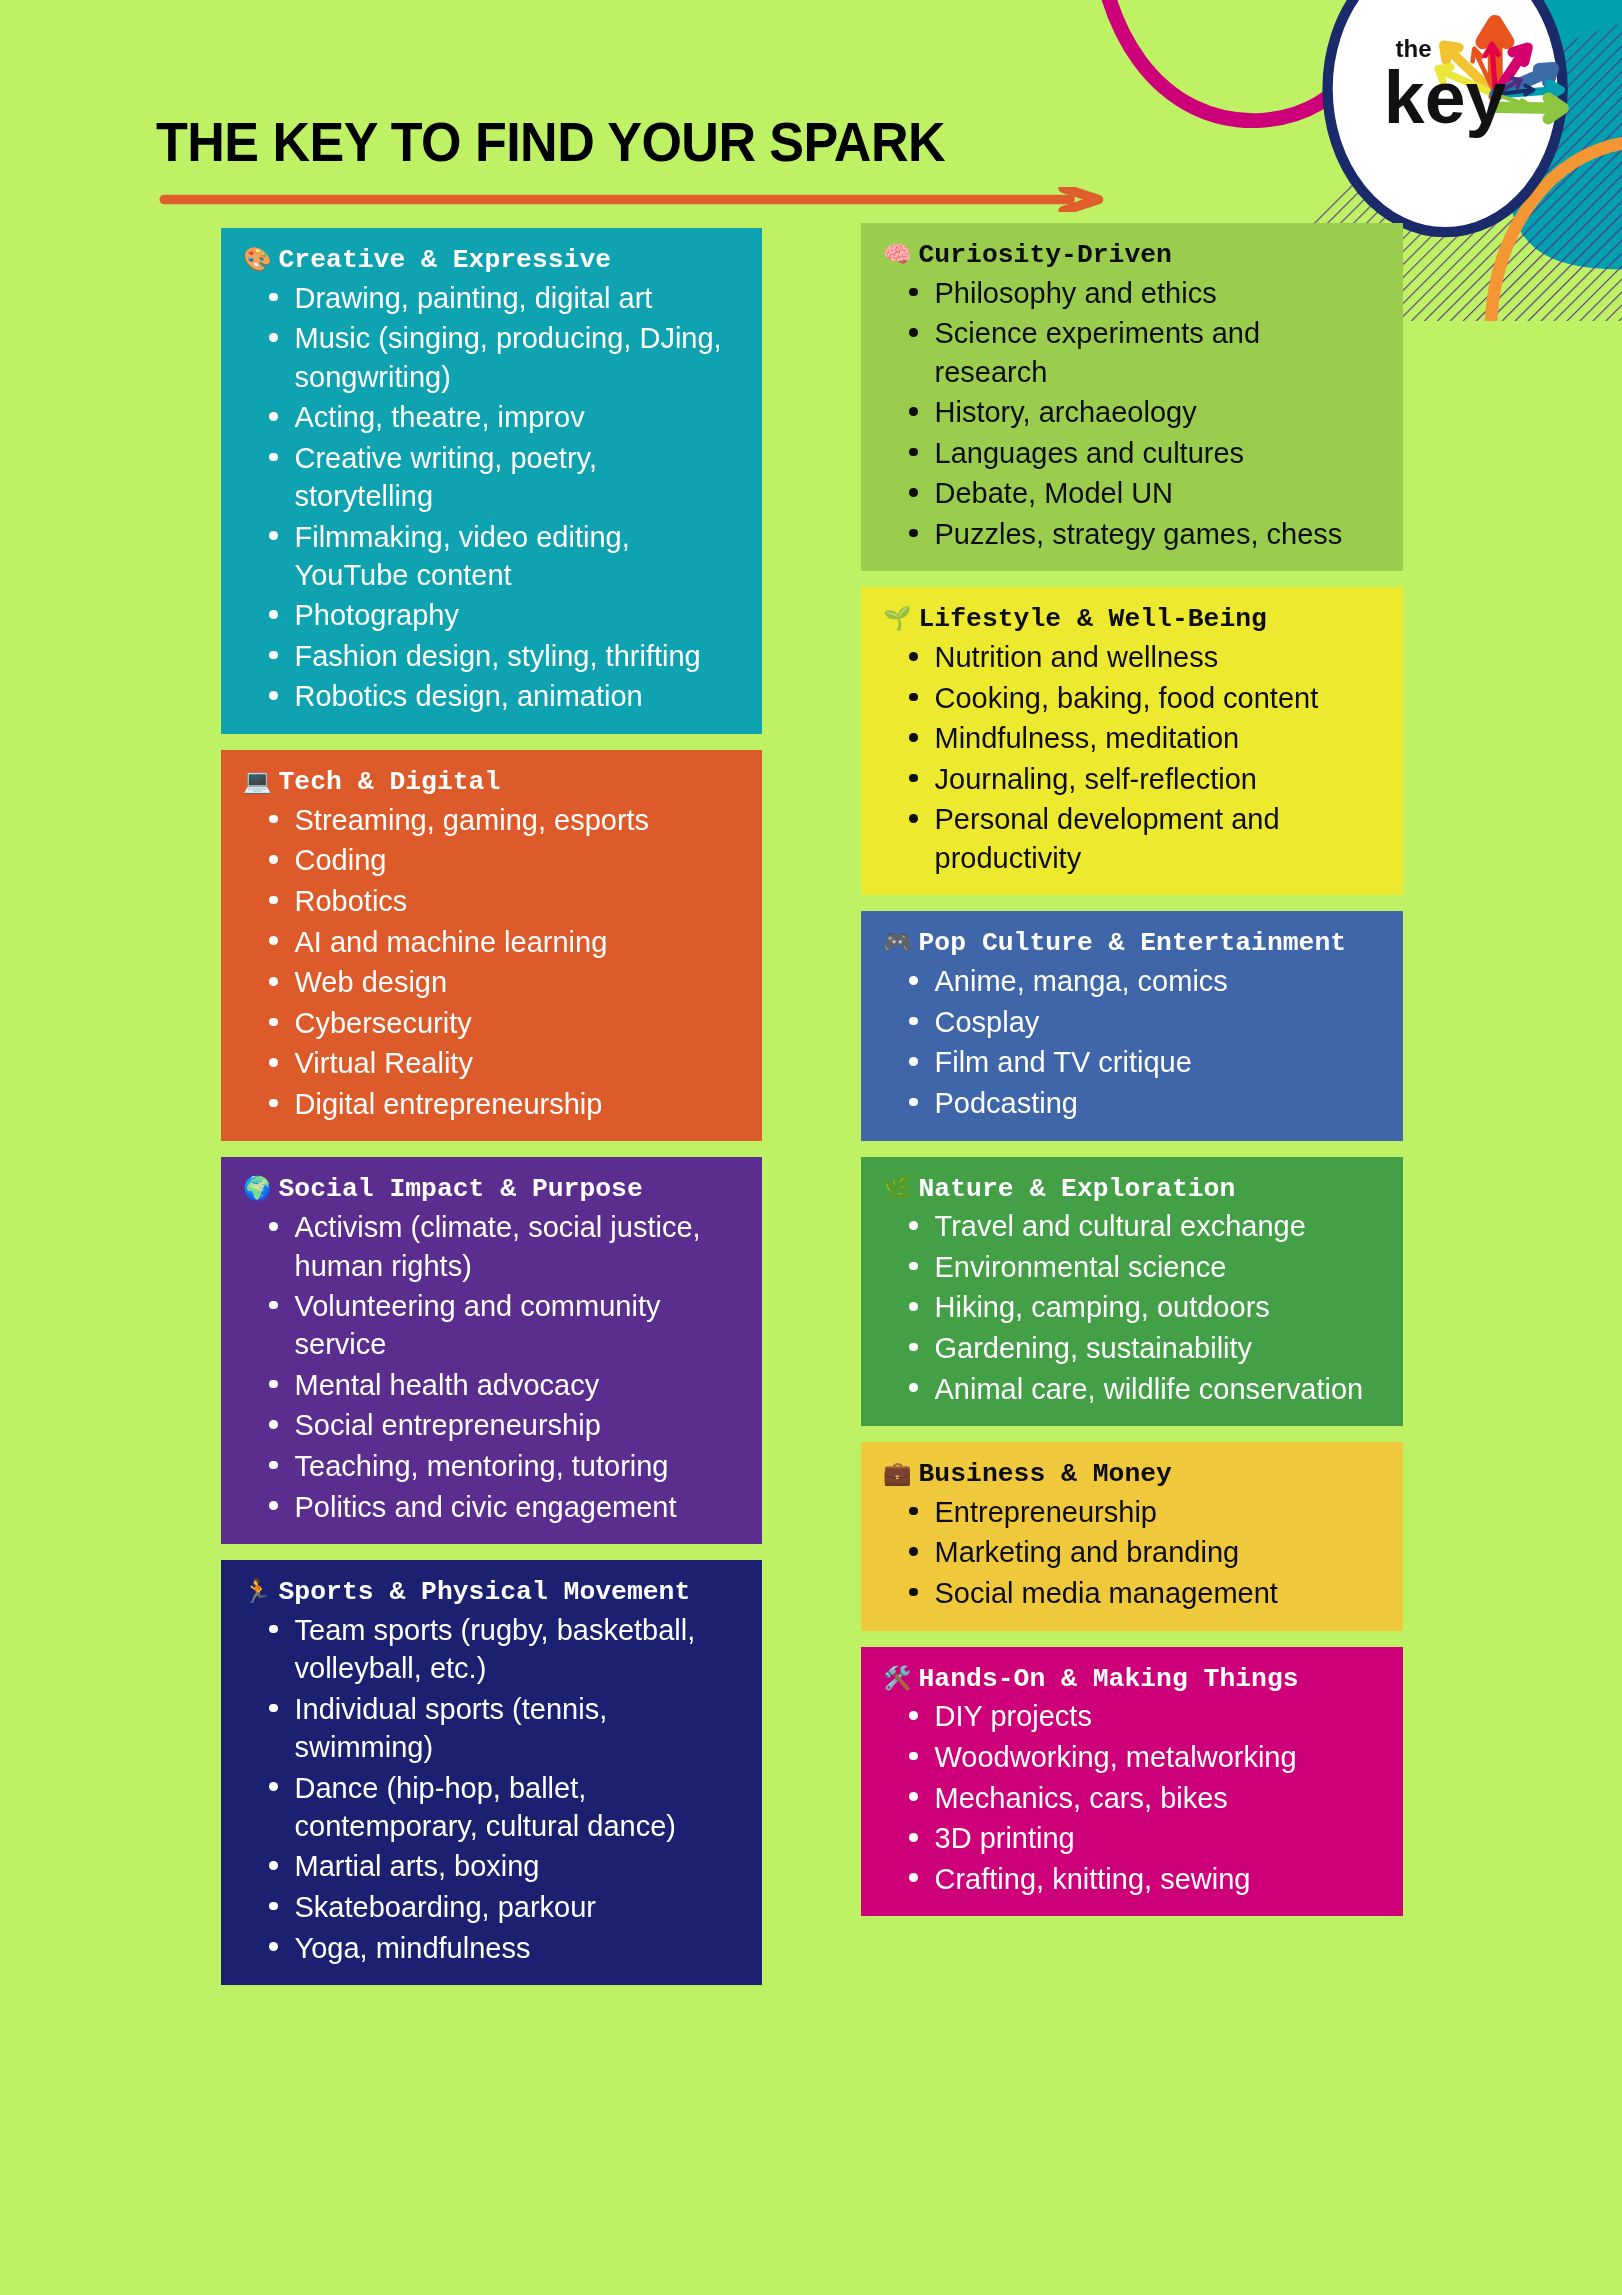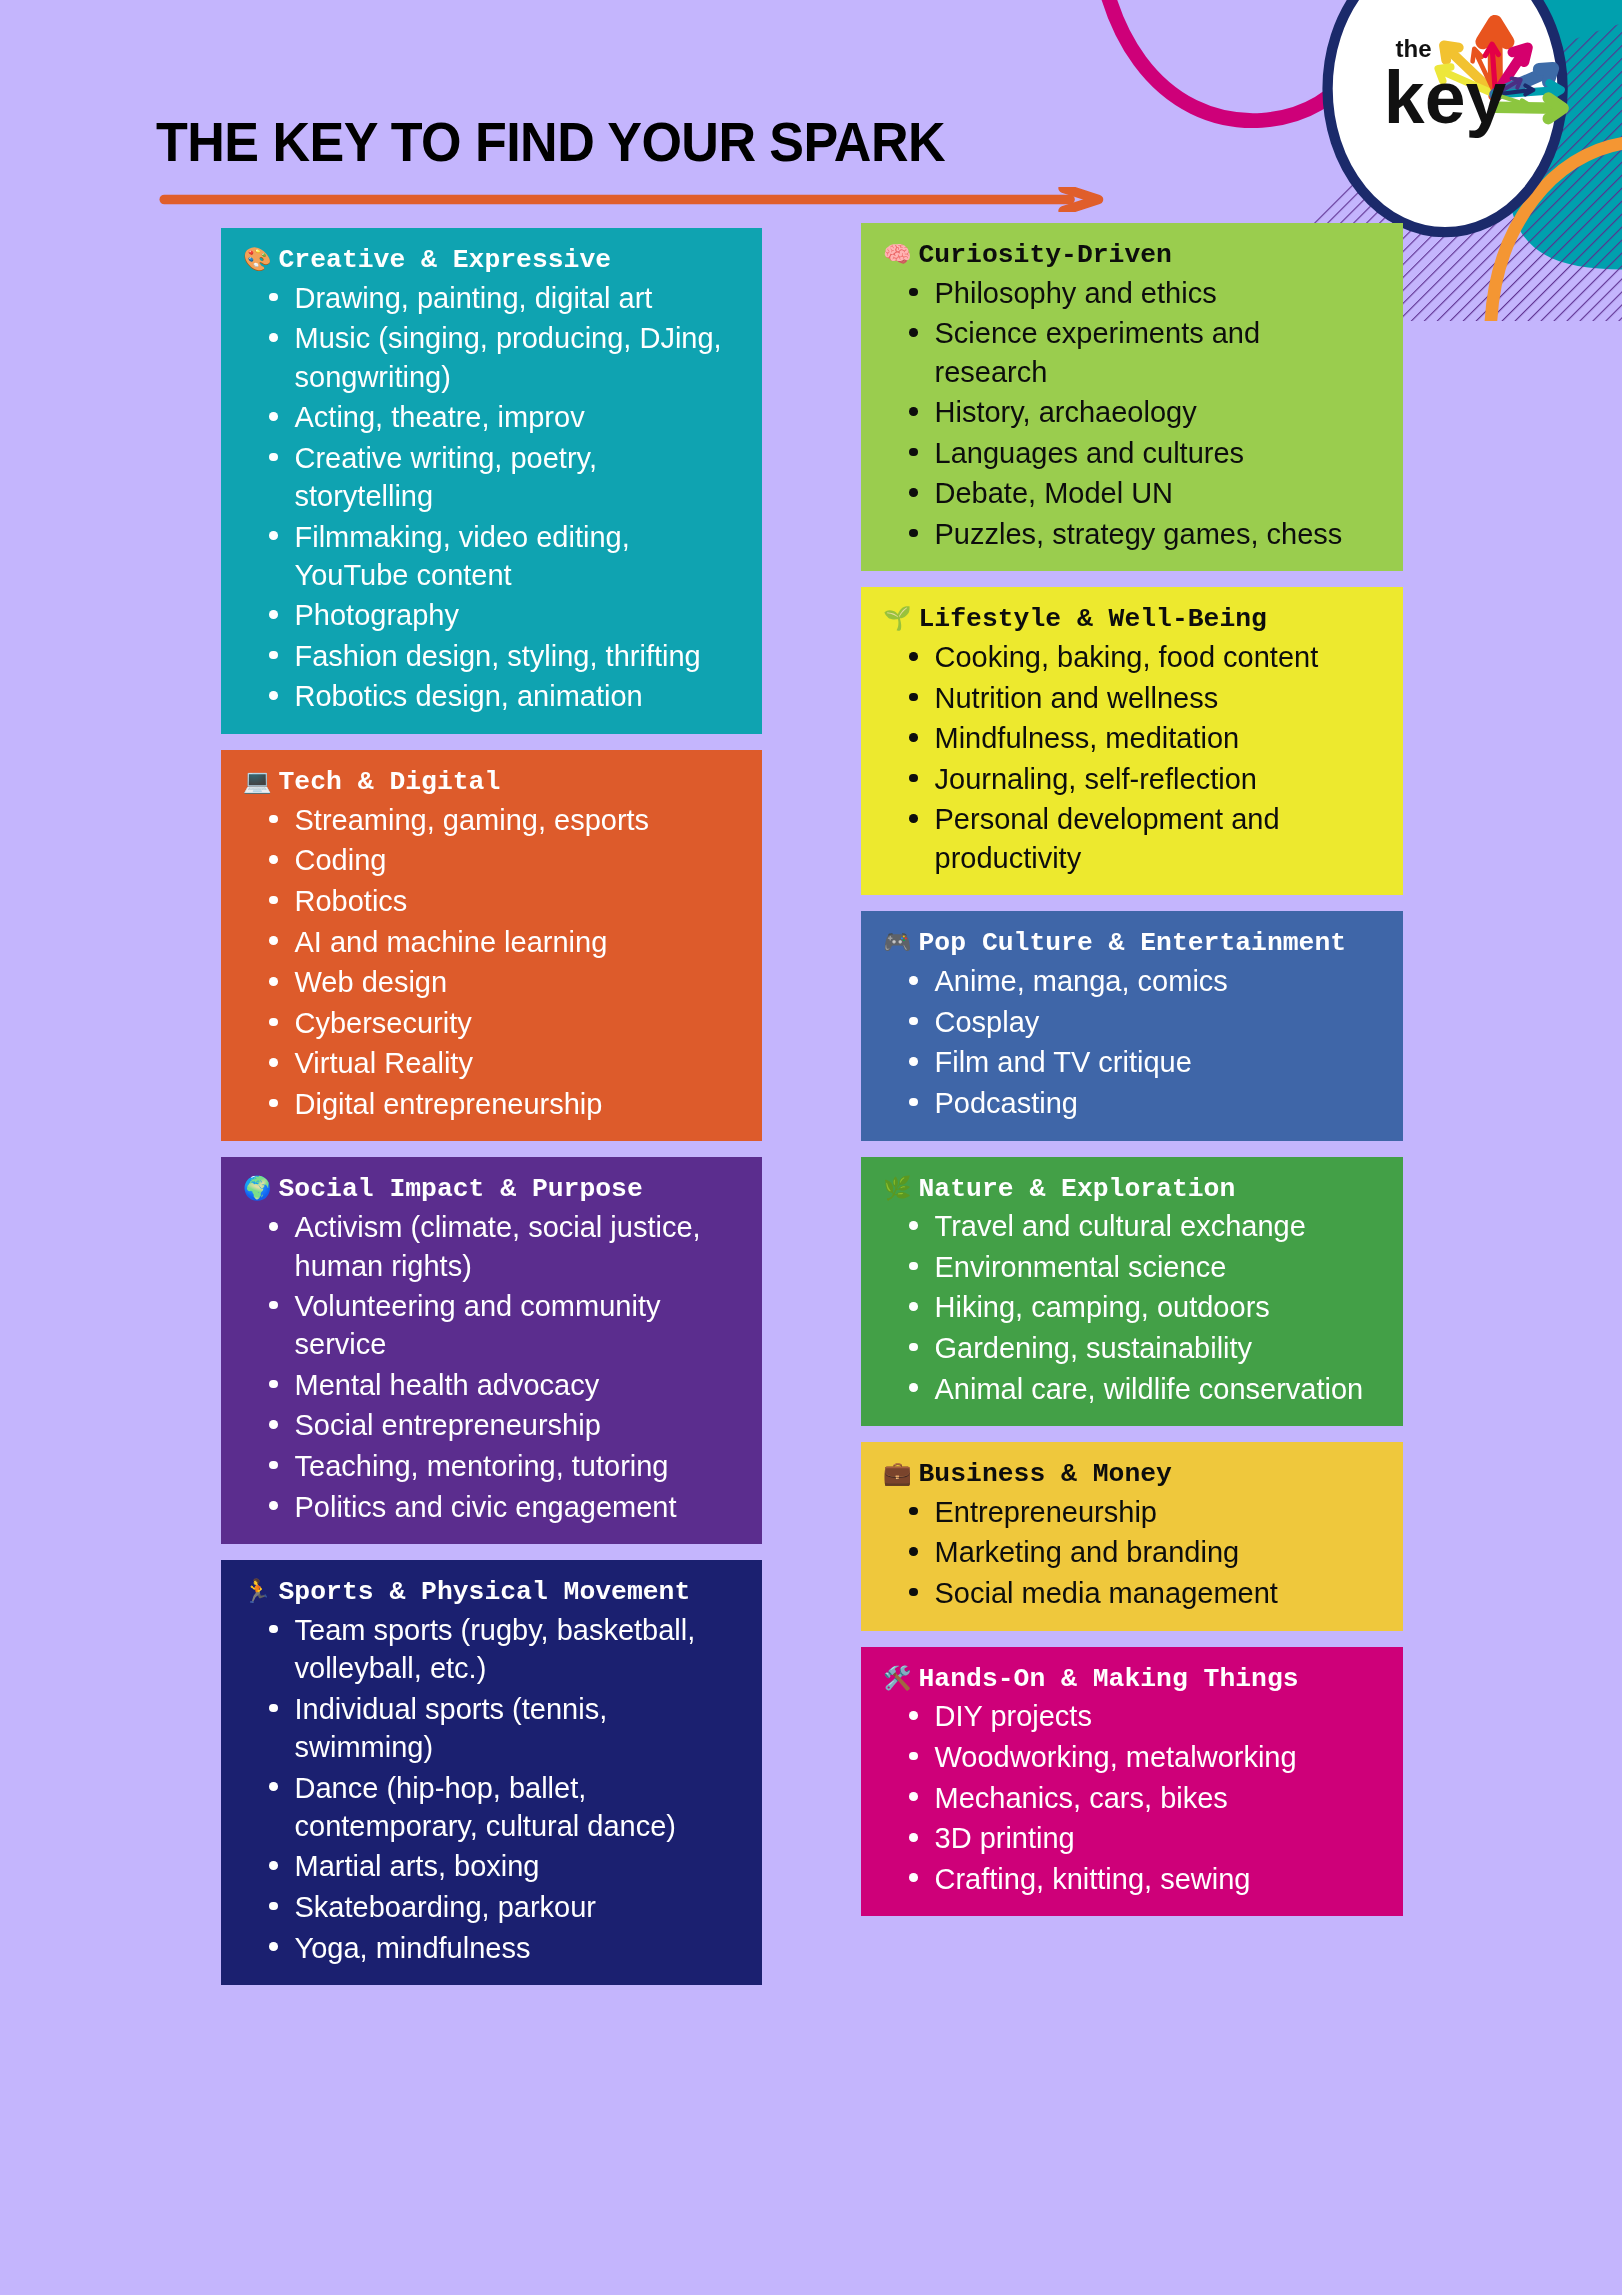--- a/index.html
+++ b/index.html
@@ -7,21 +7,21 @@
     width: 1623px;
     height: 2295px;
     background: #ffffff;
     font-family: "Liberation Sans", sans-serif;
     overflow: hidden;
   }
   .page {
     position: relative;
     width: 1623px;
     height: 2295px;
-    background: #c4b5fd;
+    background: #bef264;
     overflow: hidden;
   }
 
   
   .decor { position: absolute; top: 0; right: 0; width: 631px; height: 321px; pointer-events: none; }
   .decor svg { display: block; }
 
   
   .title-block {
     position: absolute;
@@ -256,22 +256,22 @@
           <li>Debate, Model UN</li>
           <li>Puzzles, strategy games, chess</li>
         </ul>
       </section>
       <section class="card t-dark" style="background: rgb(237, 233, 46);">
         <div class="card-head">
           <span class="card-emoji">🌱</span>
           <span class="card-title">Lifestyle &amp; Well-Being</span>
         </div>
         <ul class="card-list">
+          <li>Nutrition and wellness</li>
           <li>Cooking, baking, food content</li>
-          <li>Nutrition and wellness</li>
           <li>Mindfulness, meditation</li>
           <li>Journaling, self-reflection</li>
           <li>Personal development and productivity</li>
         </ul>
       </section>
       <section class="card t-light" style="background: rgb(63, 102, 168);">
         <div class="card-head">
           <span class="card-emoji">🎮</span>
           <span class="card-title">Pop Culture &amp; Entertainment</span>
         </div>

